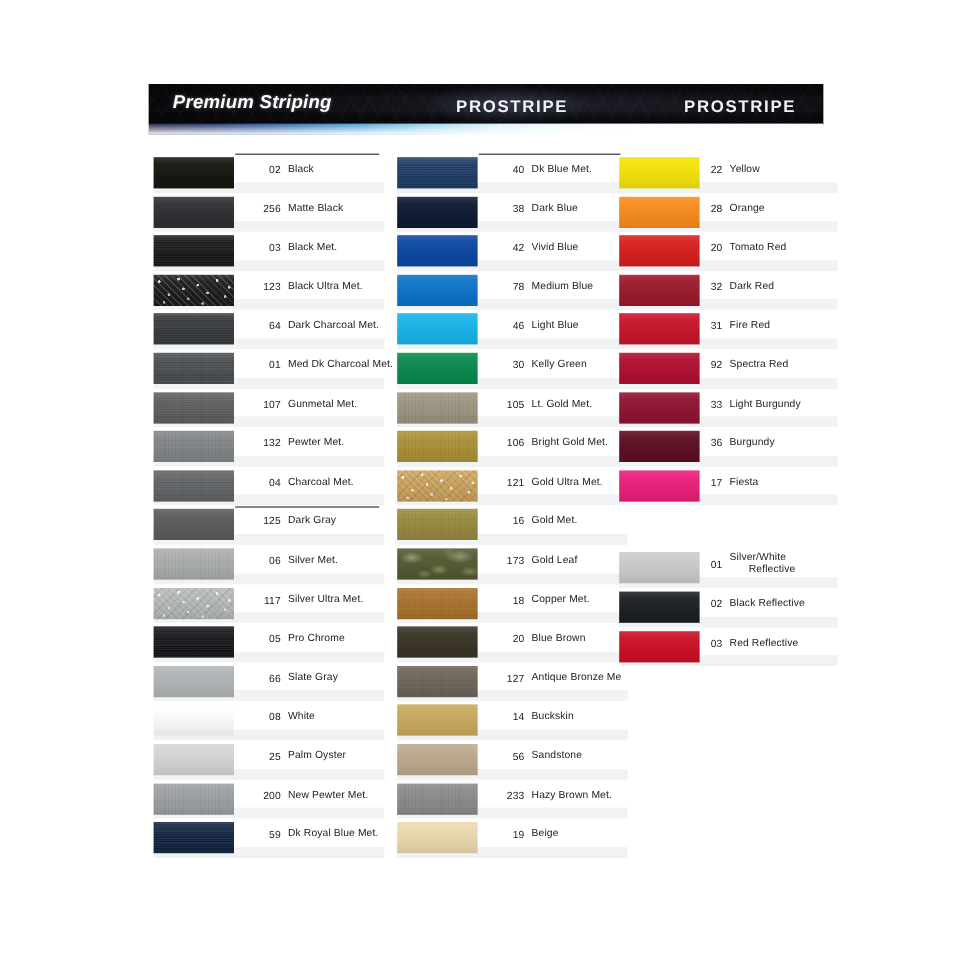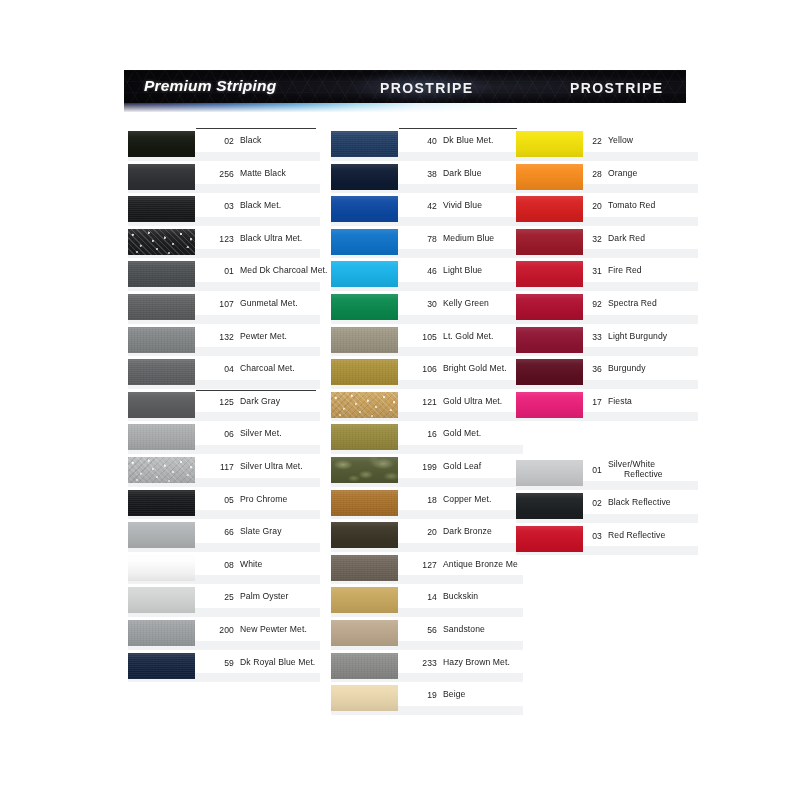--- a/index.html
+++ b/index.html
@@ -245,20 +245,29 @@
           <div class="row-band"></div>
           <div class="swatch fx-glitter" style="background: rgb(27, 29, 31);">
             <div class="grain"></div>
             <div class="sheen"></div>
           </div>
           <div class="code">123</div>
           <div class="name">Black Ultra Met.</div>
         </div>
         <div class="row">
           <div class="row-band"></div>
+          <div class="swatch fx-metal" style="background: rgb(53, 56, 59);">
+            <div class="grain"></div>
+            <div class="sheen"></div>
+          </div>
+          <div class="code">64</div>
+          <div class="name">Dark Charcoal Met.</div>
+        </div>
+        <div class="row">
+          <div class="row-band"></div>
           <div class="swatch fx-metal" style="background: rgb(74, 77, 80);">
             <div class="grain"></div>
             <div class="sheen"></div>
           </div>
           <div class="code">01</div>
           <div class="name">Med Dk Charcoal Met.</div>
         </div>
         <div class="row">
           <div class="row-band"></div>
           <div class="swatch fx-metal" style="background: rgb(91, 93, 94);">
@@ -451,39 +460,39 @@
           </div>
           <div class="code">16</div>
           <div class="name">Gold Met.</div>
         </div>
         <div class="row">
           <div class="row-band"></div>
           <div class="swatch fx-leaf" style="background: rgb(83, 90, 51);">
             <div class="grain"></div>
             <div class="sheen"></div>
           </div>
-          <div class="code">199</div>
+          <div class="code">173</div>
           <div class="name">Gold Leaf</div>
         </div>
         <div class="row">
           <div class="row-band"></div>
           <div class="swatch fx-metal" style="background: rgb(168, 112, 42);">
             <div class="grain"></div>
             <div class="sheen"></div>
           </div>
           <div class="code">18</div>
           <div class="name">Copper Met.</div>
         </div>
         <div class="row">
           <div class="row-band"></div>
           <div class="swatch" style="background: rgb(59, 53, 38);">
             <div class="sheen"></div>
           </div>
           <div class="code">20</div>
-          <div class="name">Dark Bronze</div>
+          <div class="name">Blue Brown</div>
         </div>
         <div class="row">
           <div class="row-band"></div>
           <div class="swatch fx-metal" style="background: rgb(109, 99, 87);">
             <div class="grain"></div>
             <div class="sheen"></div>
           </div>
           <div class="code">127</div>
           <div class="name">Antique Bronze Me</div>
         </div>

